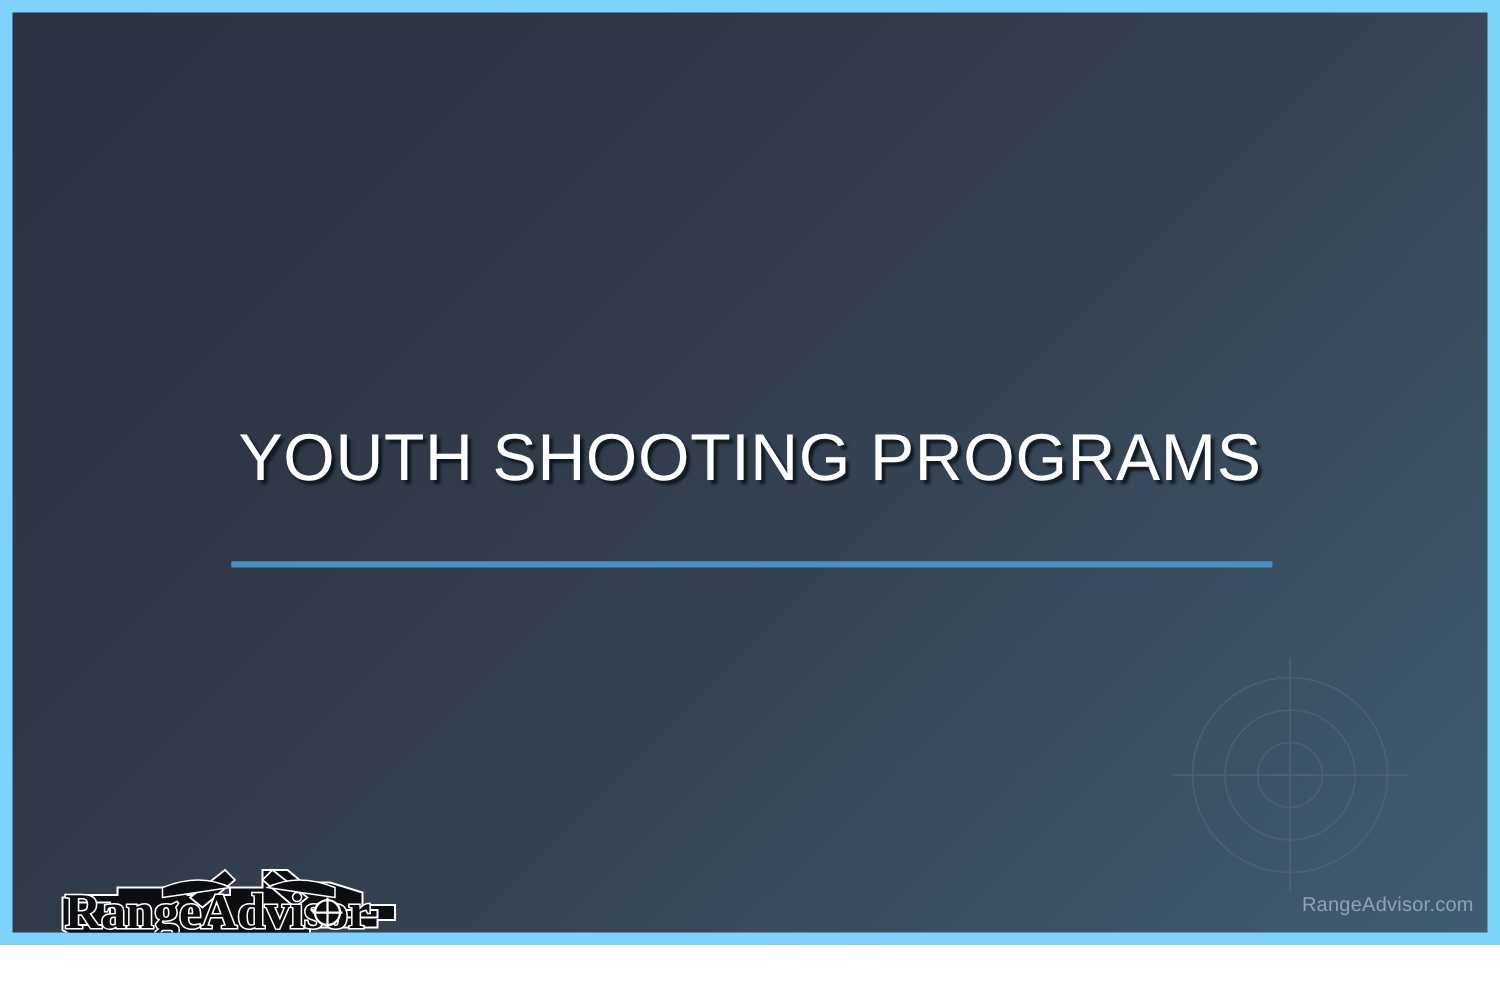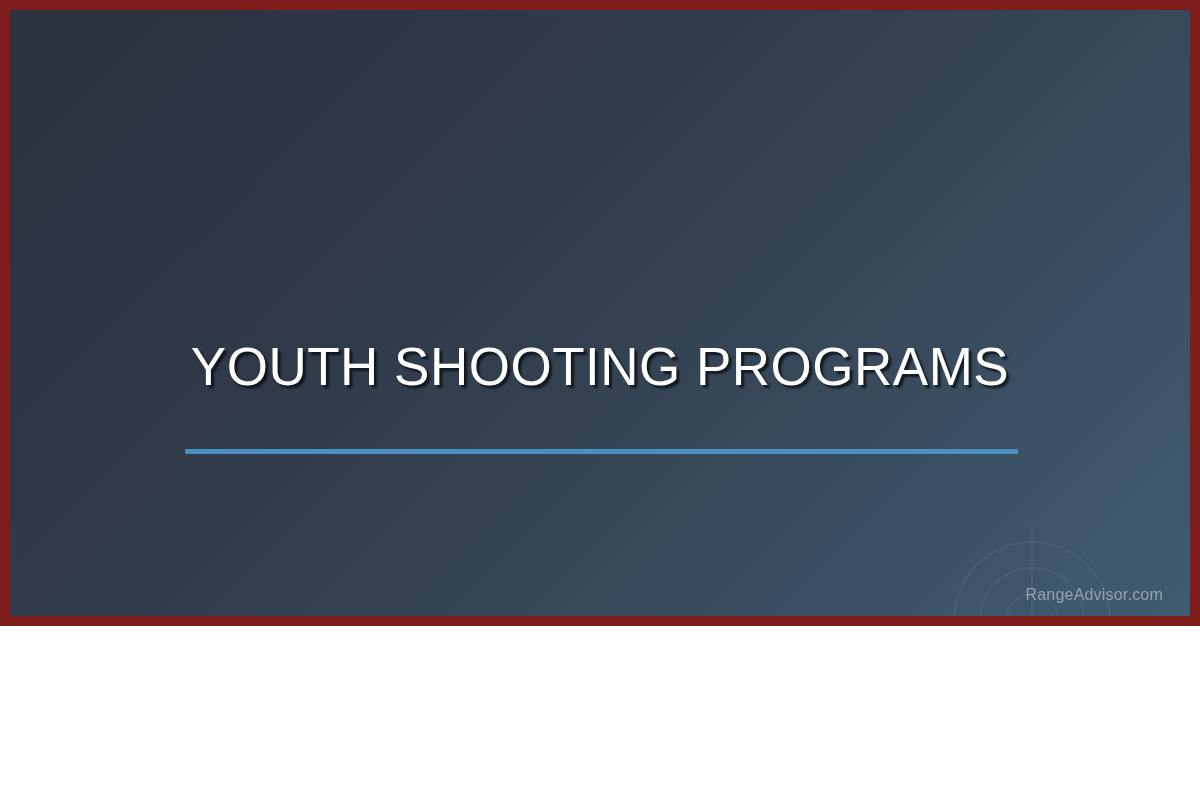--- a/index.html
+++ b/index.html
@@ -11,23 +11,23 @@
     width: 1200px;
     height: 800px;
     overflow: hidden;
     font-family: "Liberation Sans", sans-serif;
   }
 
   
   #slide-frame {
     position: relative;
     width: 1200px;
-    height: 626px;
+    height: 756px;
     box-sizing: border-box;
-    background: #7f1d1d;       
+    background: #7dd3fc;       
     padding: 10px;
   }
 
   #slide-canvas {
     position: relative;
     width: 100%;
     height: 100%;
     overflow: hidden;
     background: linear-gradient(135deg,
                 #2b3240 0%,
@@ -87,21 +87,21 @@
     position: absolute;
     left: 24px;
     top: 656px;
     width: 292px;
     height: 120px;
   }
 
   
   #footer-url {
     position: absolute;
-    right: 27px;
+    right: 11px;
     bottom: 12px;
     font-size: 16px;
     color: #93a2b0;
     letter-spacing: 0.2px;
     white-space: nowrap;
   }
 </style>
 </head>
 <body>
 

